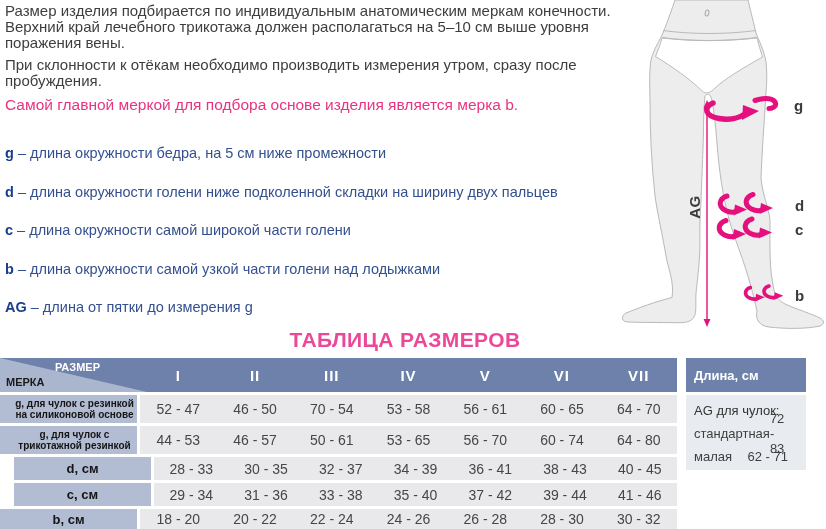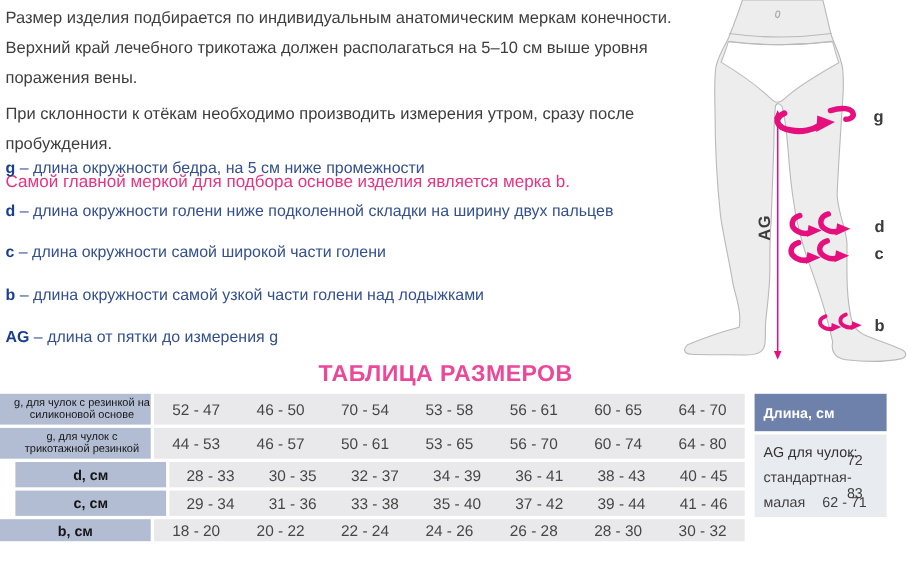--- a/index.html
+++ b/index.html
@@ -14,21 +14,21 @@
     --measure-text-blue:#34508f;
     --body-text:#3e3e3e;
   }
   *{margin:0;padding:0;box-sizing:border-box;}
   html,body{background:#fff;}
   body{font-family:"Liberation Sans","DejaVu Sans",sans-serif;}
   .page{position:relative;width:826px;height:529px;background:#fff;overflow:hidden;}
 
   
   .intro{position:absolute;left:5px;top:3px;width:616px;}
-  .intro p{font-size:15px;line-height:27px;color:var(--body-text);margin:0 0 6px 0;}
+  .intro p{font-size:15px;line-height:16px;color:var(--body-text);margin:0 0 6px 0;}
   .intro p.highlight{color:var(--highlight-text-pink);margin-top:8px;font-size:15.5px;}
 
   
   .meas-list{position:absolute;left:5px;top:145px;width:616px;}
   .meas-item{height:38.5px;font-size:14.5px;color:var(--measure-text-blue);}
   .meas-key{font-weight:bold;color:var(--measure-key-blue);}
 
   
   .diagram{position:absolute;left:618px;top:0;width:208px;height:355px;}
   .pink-stroke{stroke:var(--accent-pink);fill:none;}
@@ -51,21 +51,21 @@
   .st-corner-bottom{position:absolute;left:6px;bottom:4px;font-size:11px;font-weight:bold;color:#1b1b1b;}
   .st-columns{position:absolute;left:140px;top:0;width:537px;height:34px;display:flex;}
   .st-col{flex:1;display:flex;align-items:center;justify-content:center;
     color:#fff;font-weight:bold;font-size:15px;letter-spacing:1px;}
   .st-row{display:flex;margin-bottom:3px;}
   .st-row.tall{height:28px;}
   .st-row.short{height:23px;padding-left:14px;}
   .st-row.last{height:20px;}
   .st-label{width:137px;margin-right:3px;background:var(--table-label-blue);
     display:flex;align-items:center;justify-content:center;text-align:center;color:#151515;}
-  .st-row.tall .st-label{font-size:10px;font-weight:normal;line-height:11.5px;padding-left:12px;}
+  .st-row.tall .st-label{font-size:10px;font-weight:bold;line-height:11.5px;padding-left:12px;}
   .st-row.tall .st-label span{max-width:124px;display:inline-block;}
   .st-row.short .st-label,.st-row.last .st-label{font-size:13px;font-weight:bold;}
   .st-values{flex:1;display:flex;background:var(--table-row-gray);}
   .st-cell{flex:1;display:flex;align-items:center;justify-content:center;
     font-size:14px;color:#464646;}
 
   
   .length-panel{position:absolute;left:686px;top:358px;width:120px;}
   .lp-header{height:34px;background:var(--table-header-blue);margin-bottom:3px;
     display:flex;align-items:center;padding-left:8px;
@@ -179,20 +179,34 @@
       <text class="diag-label" x="176" y="111">g</text>
       <text class="diag-label" x="177" y="211">d</text>
       <text class="diag-label" x="177" y="235">c</text>
       <text class="diag-label" x="177" y="301">b</text>
     </svg>
   </div>
 
   <div class="table-title">ТАБЛИЦА РАЗМЕРОВ</div>
 
   <div class="size-table">
+    <div class="st-header">
+      <div class="st-corner"></div>
+      <span class="st-corner-top">РАЗМЕР</span>
+      <span class="st-corner-bottom">МЕРКА</span>
+      <div class="st-columns">
+          <div class="st-col">I</div>
+          <div class="st-col">II</div>
+          <div class="st-col">III</div>
+          <div class="st-col">IV</div>
+          <div class="st-col">V</div>
+          <div class="st-col">VI</div>
+          <div class="st-col">VII</div>
+        </div>
+    </div>
     <div id="st-body">
         <div class="st-row tall">
           <div class="st-label">
             <span>g, для чулок с резинкой на силиконовой основе</span>
           </div>
           <div class="st-values">
             <div class="st-cell">52 - 47</div>
             <div class="st-cell">46 - 50</div>
             <div class="st-cell">70 - 54</div>
             <div class="st-cell">53 - 58</div>

